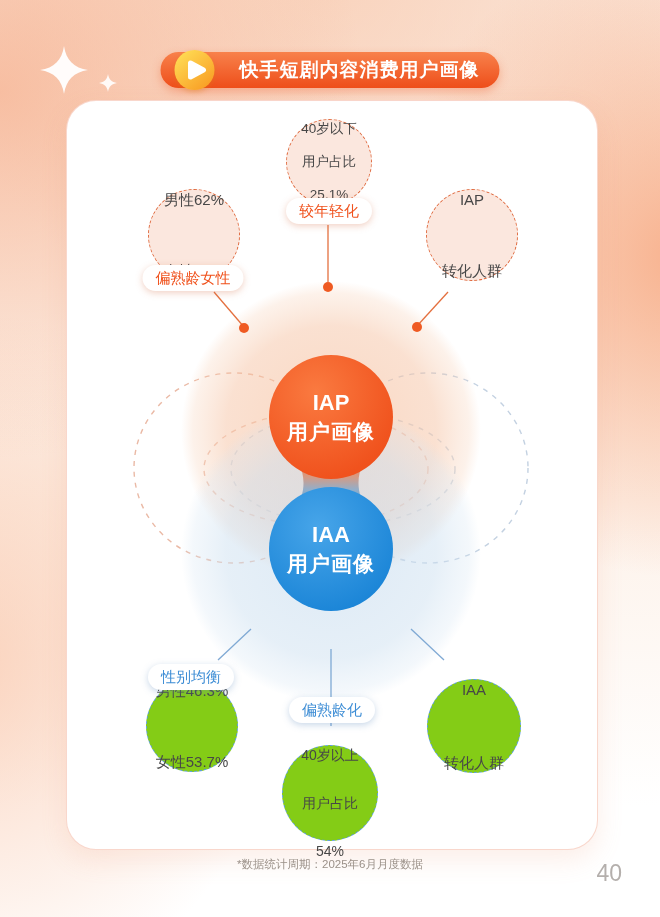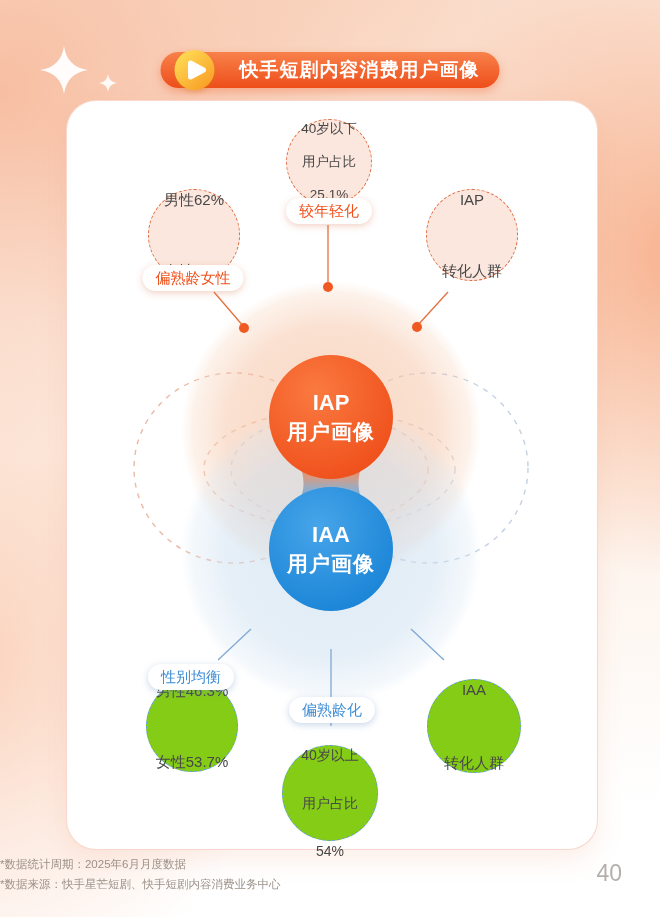--- a/index.html
+++ b/index.html
@@ -58,21 +58,21 @@
   }
   .tag.orange{color:#f0521d;box-shadow:0 2px 7px rgba(214,120,84,0.35);}
   .tag.blue{color:#3d8dd5;box-shadow:0 2px 7px rgba(96,140,190,0.35);}
   .b-age-iap{left:219px;top:18px;width:84px;height:84px;font-size:13.5px;}
   .b-gen-iap{left:81px;top:88px;width:90px;height:90px;font-size:15px;}
   .b-con-iap{left:359px;top:88px;width:90px;height:90px;font-size:15px;}
   .b-gen-iaa{left:79px;top:579px;width:90px;height:90px;font-size:15px;}
   .b-age-iaa{left:215px;top:644px;width:94px;height:94px;font-size:14px;gap:30px;}
   .b-con-iaa{left:360px;top:578px;width:92px;height:92px;font-size:15px;}
   .footnotes{
-    position:absolute;left:0;top:855px;width:660px;
+    position:absolute;left:0;top:855px;width:660px;text-align:center;
     font-size:11.5px;color:#9b9189;line-height:1.7;z-index:3;
   }
   .pagenum{position:absolute;right:38px;top:860px;font-size:23px;color:#b4afac;z-index:3;}
 </style>
 </head>
 <body>
 
 <div class="page">
 
   <svg class="sparkle big" width="48" height="48" viewBox="0 0 48 48">
@@ -187,17 +187,16 @@
 
     <div class="bubble blue b-con-iaa">
       <span>IAA</span>
       <span>转化人群</span>
     </div>
 
   </div>
 
   <div class="footnotes">
     <div>*数据统计周期：2025年6月月度数据</div>
-    <div>*数据来源：快手星芒短剧、快手短剧内容消费业务中心</div>
   </div>
   <div class="pagenum">40</div>
 
 </div>
 
 </body></html>

